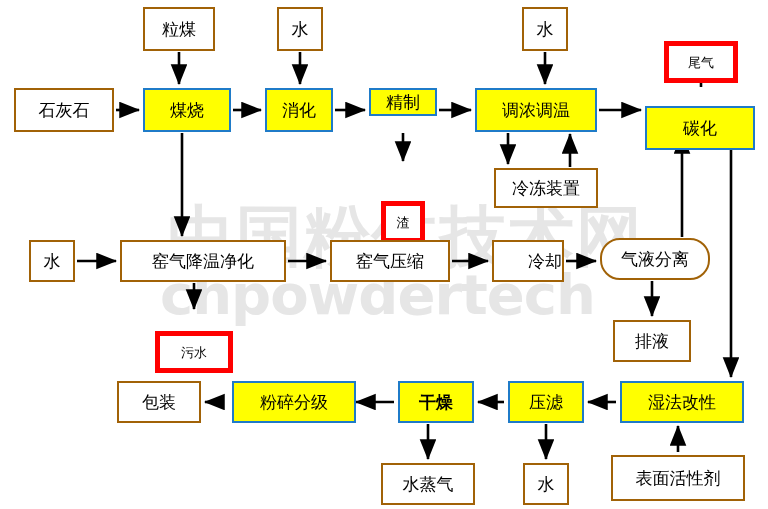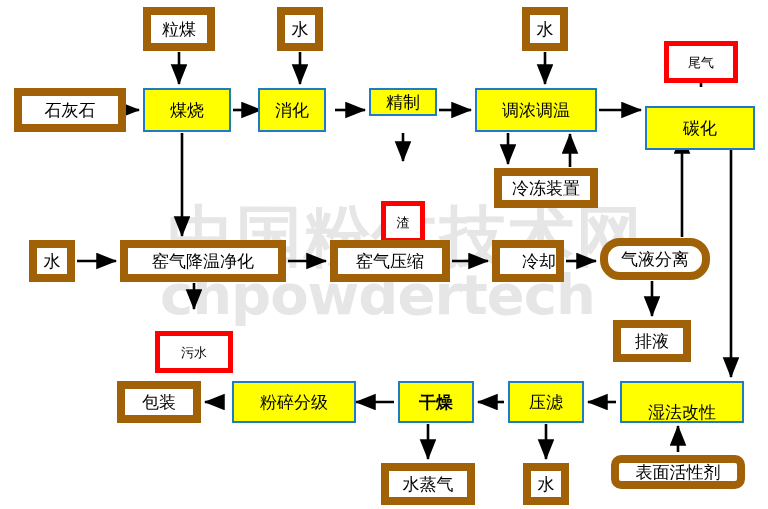--- a/index.html
+++ b/index.html
@@ -55,21 +55,21 @@
     align-items:center;
     justify-content:center;
     z-index:2;
     color:#000000;
     line-height:1;
     white-space:nowrap;
     text-align:center;
   }
   .node.plain{
     background:#ffffff;
-    border:8px solid #a16207;
+    border:2px solid #a16207;
     font-size:17px;
   }
   .node.proc{
     background:#ffff00;
     border:2px solid #1f7bc8;
     font-size:17px;
   }
   .node.alert{
     background:#ffffff;
     border:5px solid #ff0000;
@@ -130,33 +130,33 @@
       <line x1="394" y1="402" x2="356" y2="402"></line>
       <line x1="224" y1="402" x2="205" y2="402"></line>
 
       <line x1="428" y1="424" x2="428" y2="459"></line>
       <line x1="546" y1="424" x2="546" y2="459"></line>
       <line x1="678" y1="452" x2="678" y2="426"></line>
     </g>
   </svg>
 
   <div id="nodes">
-      <div class="node plain" style="left: 14px; top: 88px; width: 112px; height: 44px;">
+      <div class="node plain" style="left: 14px; top: 88px; width: 100px; height: 44px;">
         <span>石灰石</span>
       </div>
       <div class="node plain" style="left: 143px; top: 7px; width: 72px; height: 44px;">
         <span>粒煤</span>
       </div>
       <div class="node plain" style="left: 277px; top: 7px; width: 46px; height: 44px;">
         <span>水</span>
       </div>
       <div class="node proc" style="left: 143px; top: 88px; width: 88px; height: 44px;">
         <span>煤烧</span>
       </div>
-      <div class="node proc" style="left: 258px; top: 88px; width: 68px; height: 44px;">
+      <div class="node proc" style="left: 265px; top: 88px; width: 68px; height: 44px;">
         <span>消化</span>
       </div>
       <div class="node proc" style="left: 369px; top: 88px; width: 68px; height: 28px;">
         <span>精制</span>
       </div>
       <div class="node plain" style="left: 522px; top: 7px; width: 46px; height: 44px;">
         <span>水</span>
       </div>
       <div class="node proc" style="left: 475px; top: 88px; width: 122px; height: 44px;">
         <span>调浓调温</span>
@@ -199,27 +199,27 @@
       </div>
       <div class="node proc" style="left: 232px; top: 381px; width: 124px; height: 42px;">
         <span>粉碎分级</span>
       </div>
       <div class="node proc" style="left: 398px; top: 381px; width: 76px; height: 42px; font-weight: bold;">
         <span>干燥</span>
       </div>
       <div class="node proc" style="left: 508px; top: 381px; width: 76px; height: 42px;">
         <span>压滤</span>
       </div>
-      <div class="node proc" style="left: 620px; top: 381px; width: 124px; height: 42px; align-items: flex-end;">
+      <div class="node proc" style="left: 620px; top: 381px; width: 124px; height: 42px;">
         <span>湿法改性</span>
       </div>
       <div class="node plain" style="left: 381px; top: 463px; width: 94px; height: 42px;">
         <span>水蒸气</span>
       </div>
       <div class="node plain" style="left: 523px; top: 463px; width: 46px; height: 42px;">
         <span>水</span>
       </div>
-      <div class="node plain" style="left: 611px; top: 455px; width: 134px; height: 34px; border-radius: 10px;">
+      <div class="node plain" style="left: 611px; top: 455px; width: 134px; height: 46px;">
         <span>表面活性剂</span>
       </div>
     </div>
 
 </div>
 
 </body></html>

